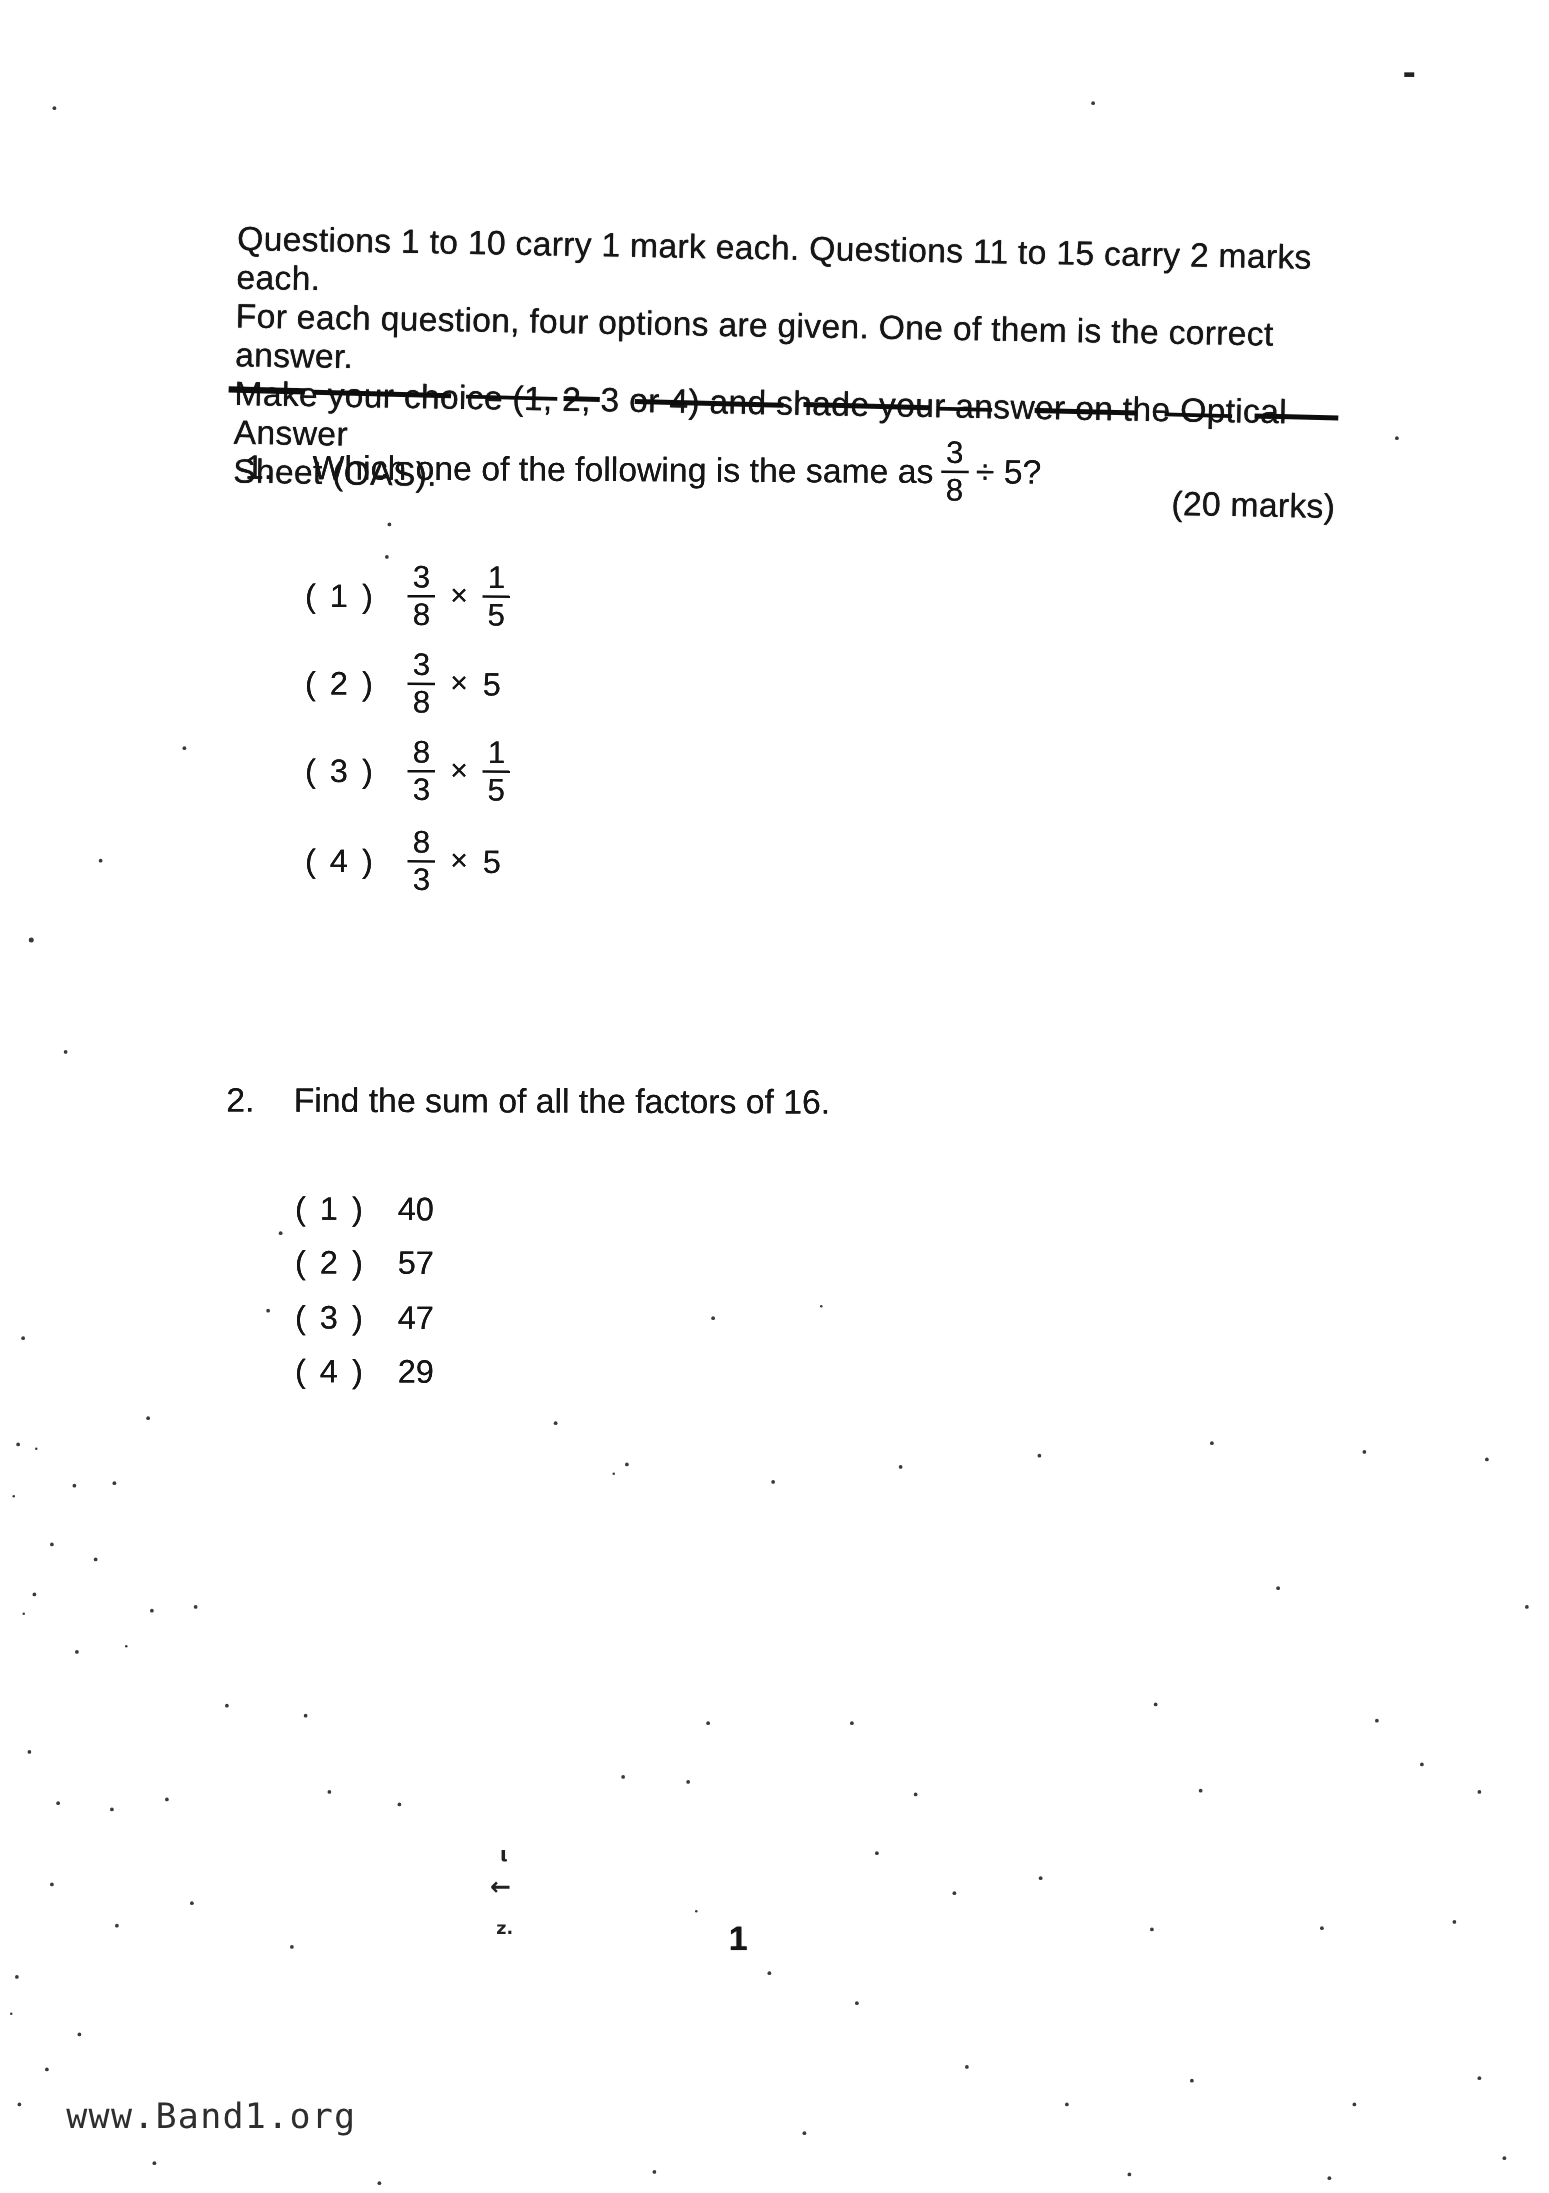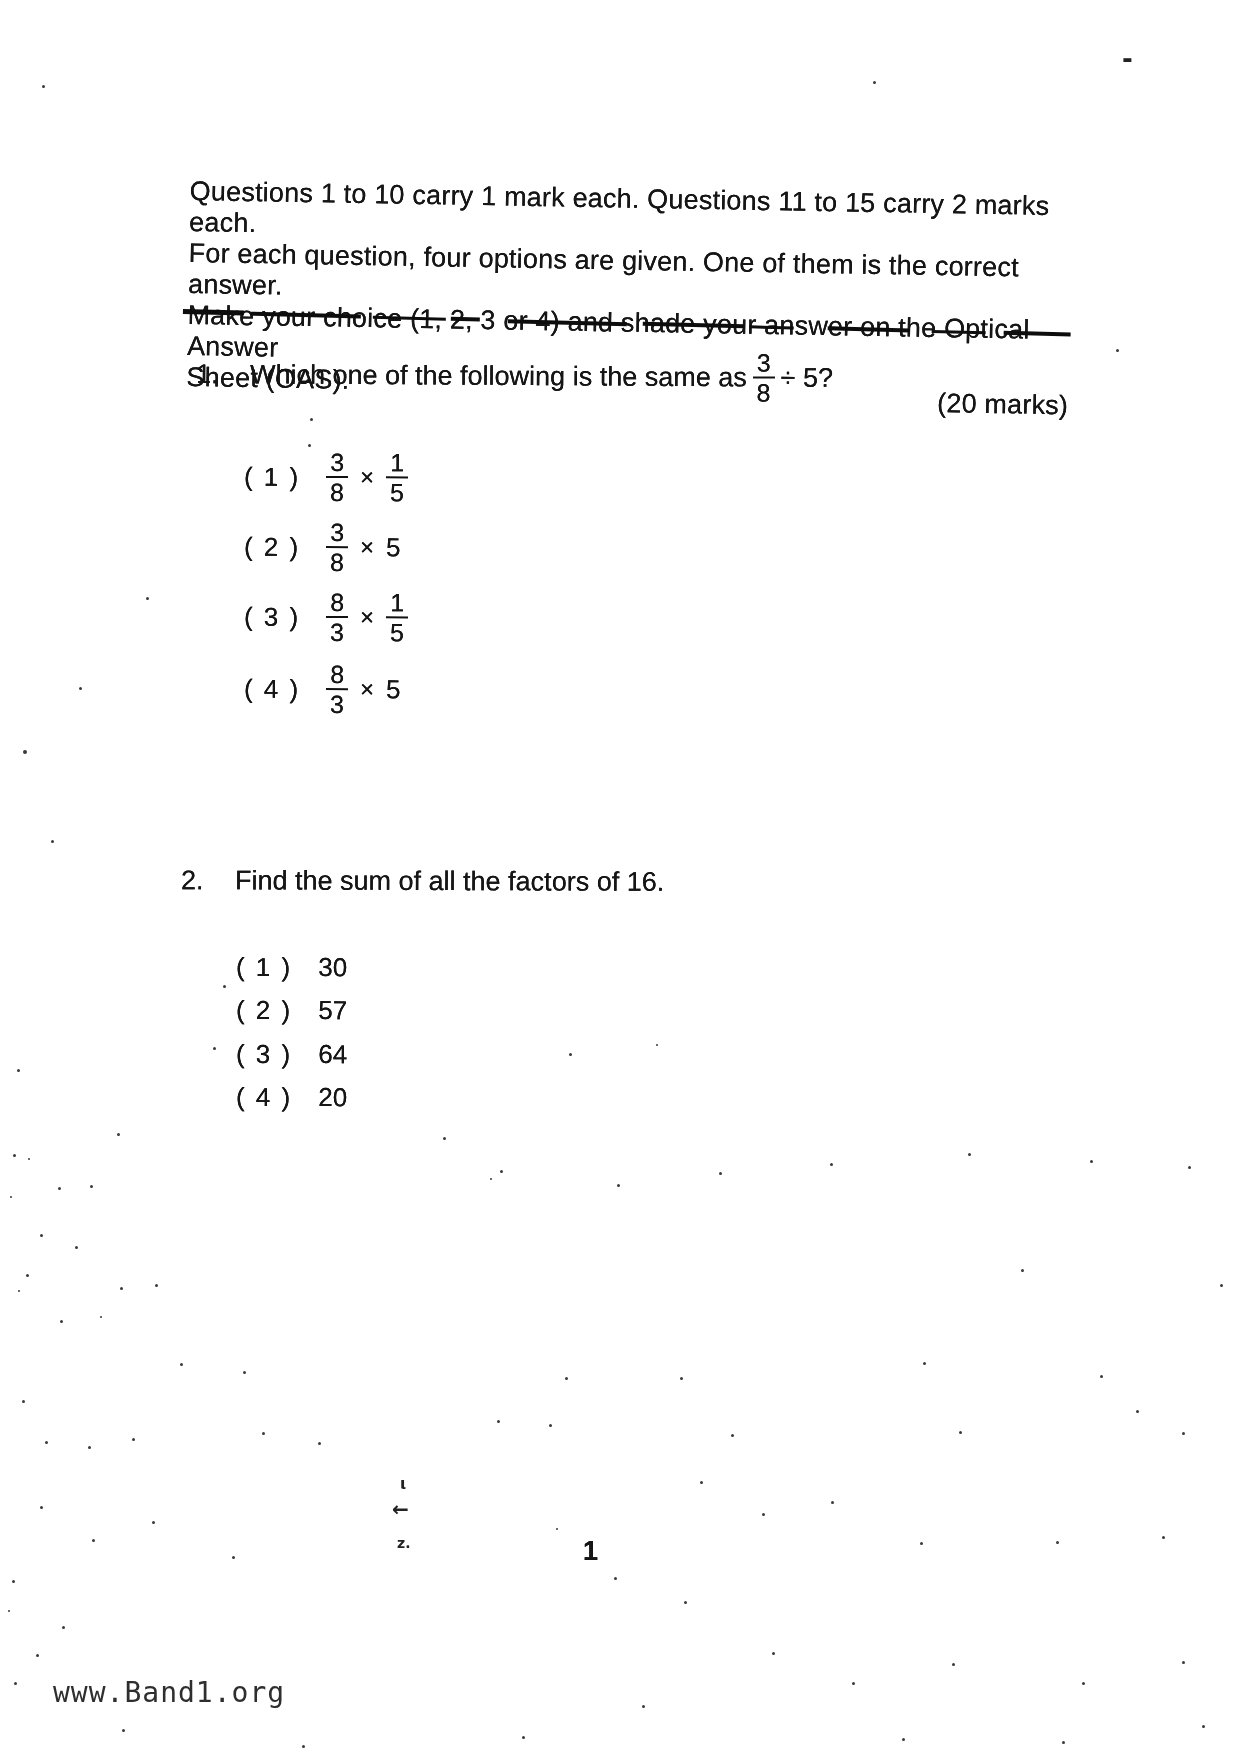--- a/index.html
+++ b/index.html
@@ -231,31 +231,31 @@
     <span class="optval">5</span>
   </div>
 
   <div class="qrow" style="left:181px;top:866px;transform:rotate(0.2deg);">
     <span class="qnum">2.</span>
     <span>Find the sum of all the factors of 16.</span>
   </div>
 
   <div class="optrow simpleopt" style="left:236px;top:952px;transform:rotate(0.2deg);">
     <span class="optlabel">( 1 )</span>
-    <span>30</span>
+    <span>40</span>
   </div>
   <div class="optrow simpleopt" style="left:236px;top:995px;transform:rotate(0.2deg);">
     <span class="optlabel">( 2 )</span>
     <span>57</span>
   </div>
   <div class="optrow simpleopt" style="left:236px;top:1039px;transform:rotate(0.2deg);">
     <span class="optlabel">( 3 )</span>
-    <span>64</span>
+    <span>47</span>
   </div>
   <div class="optrow simpleopt" style="left:236px;top:1082px;transform:rotate(0.2deg);">
     <span class="optlabel">( 4 )</span>
-    <span>20</span>
+    <span>29</span>
   </div>
 
   <div class="pagenum">1</div>
   <div class="sitemark">www.Band1.org</div>
 
 </div>
 
 </body></html>

